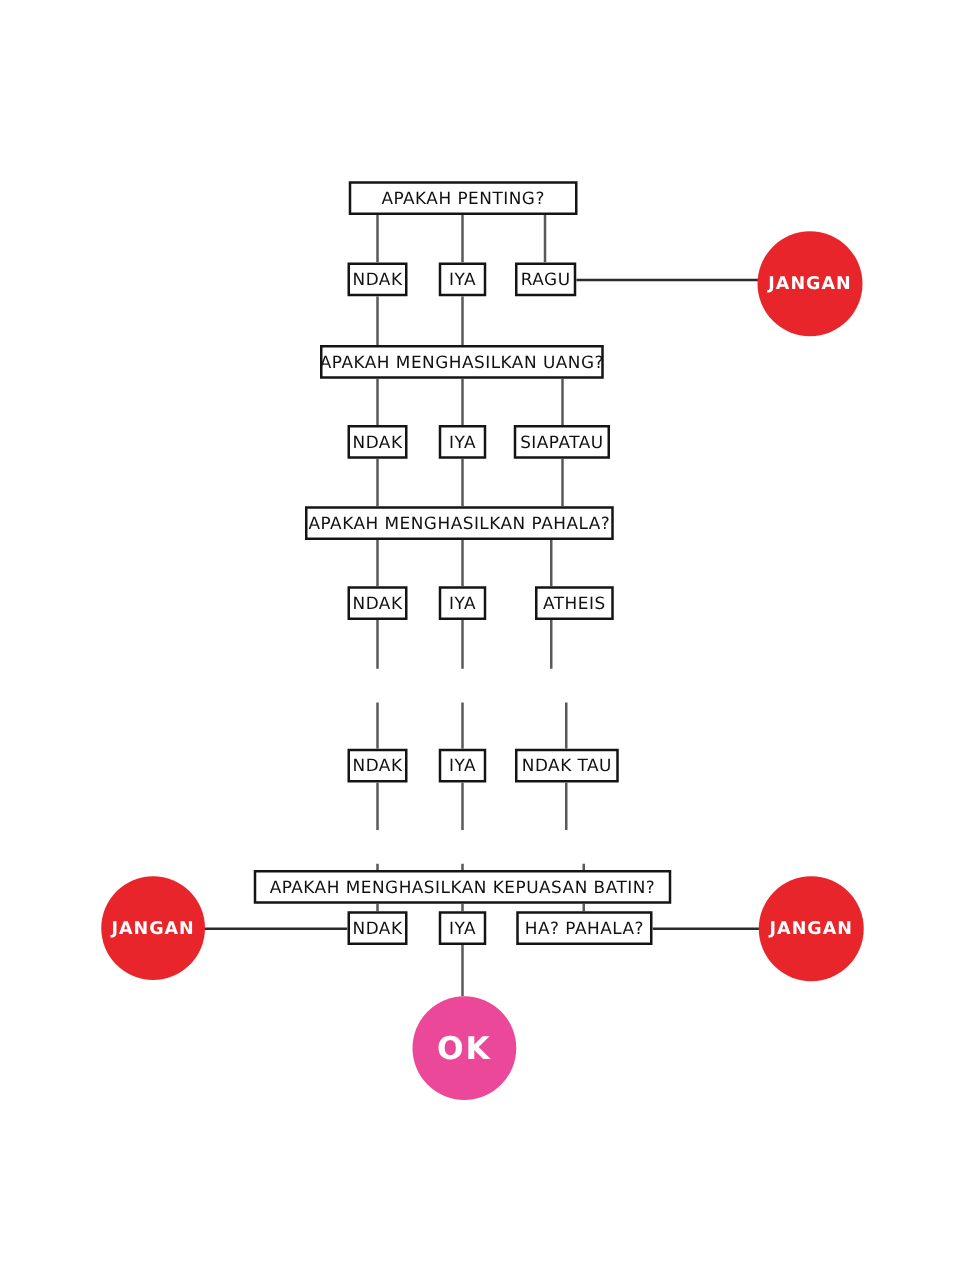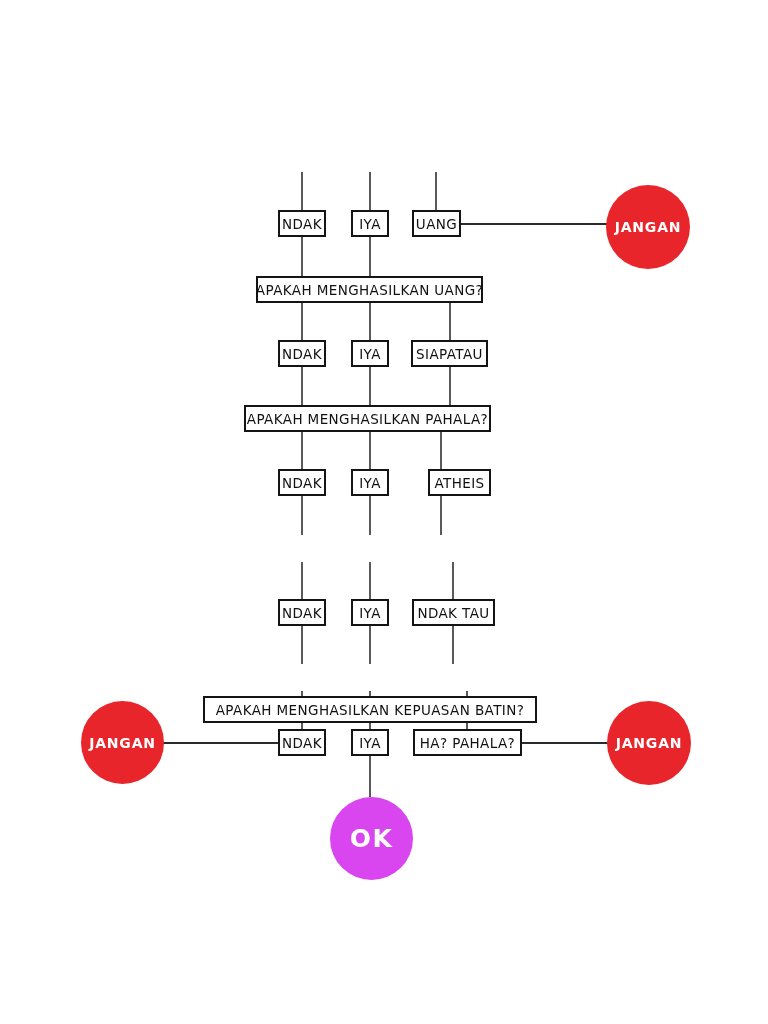--- a/index.html
+++ b/index.html
@@ -28,21 +28,21 @@
   }
   .hline{
     position:absolute;height:2px;background:#2b2b2b;z-index:1;
   }
   .circle{
     position:absolute;border-radius:50%;
     display:flex;align-items:center;justify-content:center;
     color:#ffffff;font-weight:bold;z-index:4;
   }
   .circle.red{background:#e8252a;font-size:14px;letter-spacing:0.8px;text-align:center;}
-  .circle.green{background:#d946ef;font-size:25px;letter-spacing:1.5px;}
+  .circle.green{background:#ec4899;font-size:25px;letter-spacing:1.5px;}
 </style>
 </head>
 <body>
 
 <div class="canvas">
 
   <div class="vline" style="left:301px;top:172px;height:38px"></div>
   <div class="vline" style="left:369px;top:172px;height:38px"></div>
   <div class="vline" style="left:435px;top:172px;height:38px"></div>
 
@@ -76,27 +76,28 @@
   <div class="vline" style="left:301px;top:691px;height:38px"></div>
   <div class="vline" style="left:369px;top:691px;height:38px"></div>
   <div class="vline" style="left:466px;top:691px;height:38px"></div>
 
   <div class="vline" style="left:369px;top:756px;height:41px"></div>
 
   <div class="hline" style="left:461px;top:223px;width:146px"></div>
   <div class="hline" style="left:163px;top:742px;width:115px"></div>
   <div class="hline" style="left:522px;top:742px;width:86px"></div>
 
+  <div class="box" style="left:279px;top:145px;width:183px">APAKAH PENTING?</div>
   <div class="box" style="left:244px;top:405px;width:247px">APAKAH MENGHASILKAN PAHALA?</div>
   <div class="box" style="left:256px;top:276px;width:227px">APAKAH MENGHASILKAN UANG?</div>
   <div class="box" style="left:203px;top:696px;width:334px">APAKAH MENGHASILKAN KEPUASAN BATIN?</div>
 
   <div class="box" style="left:278px;top:210px;width:48px">NDAK</div>
   <div class="box" style="left:351px;top:210px;width:38px">IYA</div>
-  <div class="box" style="left:412px;top:210px;width:49px">UANG</div>
+  <div class="box" style="left:412px;top:210px;width:49px">RAGU</div>
 
   <div class="box" style="left:278px;top:340px;width:48px">NDAK</div>
   <div class="box" style="left:351px;top:340px;width:38px">IYA</div>
   <div class="box" style="left:411px;top:340px;width:77px">SIAPATAU</div>
 
   <div class="box" style="left:278px;top:469px;width:48px">NDAK</div>
   <div class="box" style="left:351px;top:469px;width:38px">IYA</div>
   <div class="box" style="left:428px;top:469px;width:63px">ATHEIS</div>
 
   <div class="box" style="left:278px;top:599px;width:48px">NDAK</div>

